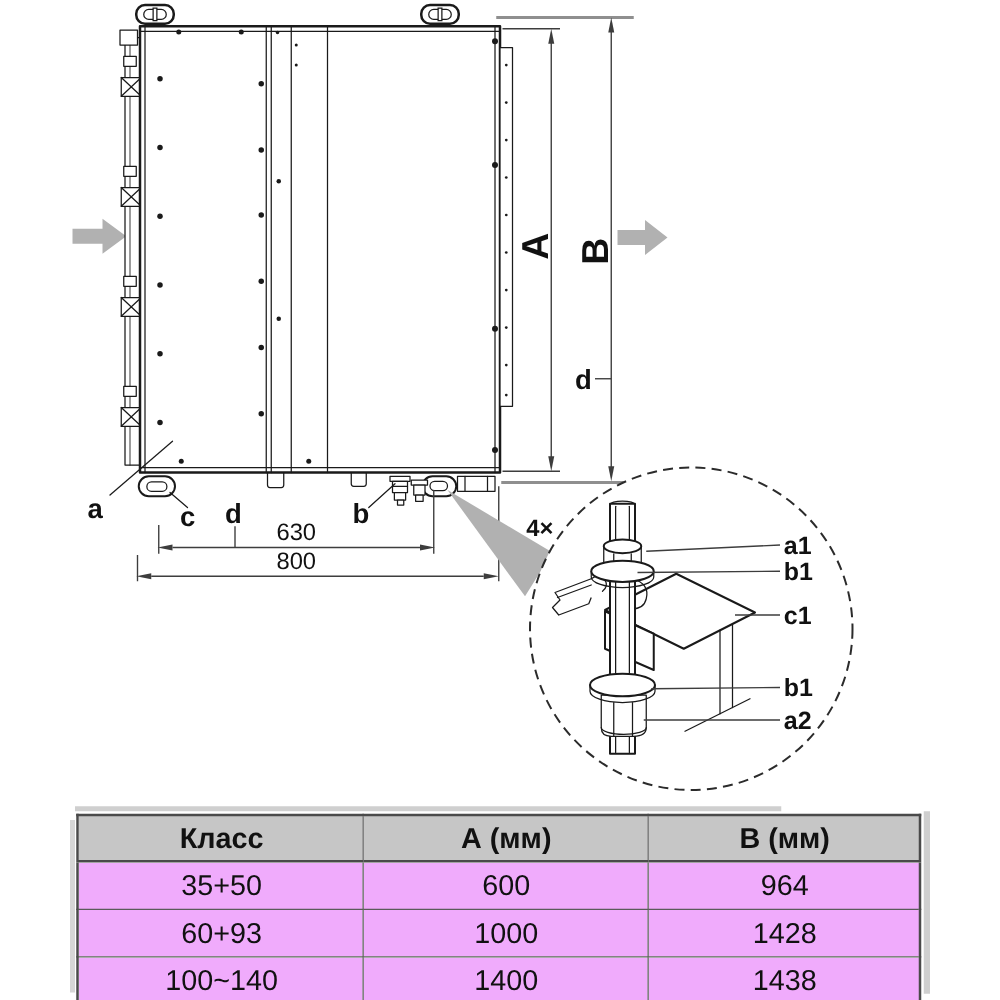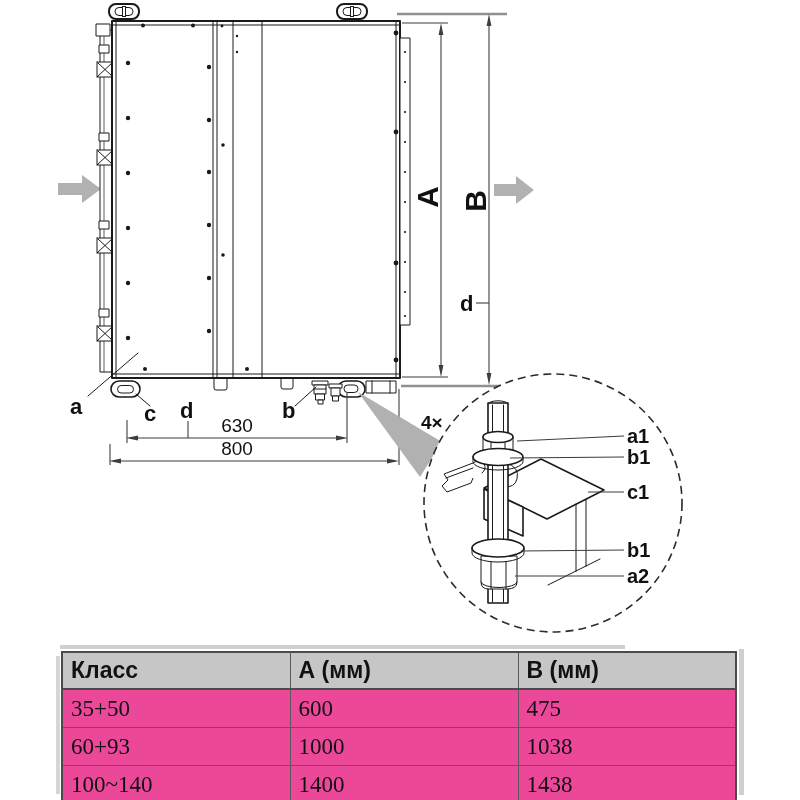--- a/index.html
+++ b/index.html
@@ -23,23 +23,23 @@
   .dimtxt {font-size:19px;}
   .abtxt  {font-size:30px;font-weight:bold;}
   .dettxt {font-size:20px;font-weight:bold;}
   .cnttxt {font-size:19px;font-weight:bold;}
 
   
   .table-wrap{position:absolute;left:61px;top:651px;width:676px;}
   table.dims{border-collapse:collapse;width:100%;table-layout:fixed;
              font-size:23px;color:#111;}
   table.dims th,table.dims td{border:1px solid var(--table-inner);padding:2px 6px 2px 8px;
-             text-align:left;font-weight:normal;overflow:hidden;white-space:nowrap;}
+             text-align:center;font-weight:normal;overflow:hidden;white-space:nowrap;}
   table.dims th{background:var(--table-header-bg);font-weight:bold;height:31px;}
-  table.dims td{height:33px;background:#ec4899;font-family:Liberation Serif, serif;}
+  table.dims td{height:33px;background:#f0abfc;}
   table.dims{border:2px solid var(--table-border);}
   table.dims th{border-bottom:2px solid var(--table-border);}
   .shadow{position:absolute;background:#cfcfcf;}
   .shadow-top{left:60px;top:645px;width:565px;height:4px;}
   .shadow-right{left:739px;top:649px;width:5px;height:146px;}
   .shadow-left{left:56px;top:656px;width:4px;height:138px;background:#d6d6d6;}
 </style>
 </head>
 <body>
 
@@ -292,26 +292,26 @@
         <tr>
           <th>Класс</th>
           <th>А (мм)</th>
           <th>В (мм)</th>
         </tr>
       </thead>
       <tbody>
         <tr>
           <td>35+50</td>
           <td>600</td>
-          <td>475</td>
+          <td>964</td>
         </tr>
         <tr>
           <td>60+93</td>
           <td>1000</td>
-          <td>1038</td>
+          <td>1428</td>
         </tr>
         <tr>
           <td>100~140</td>
           <td>1400</td>
           <td>1438</td>
         </tr>
       </tbody>
     </table>
   </div>
 </div>

